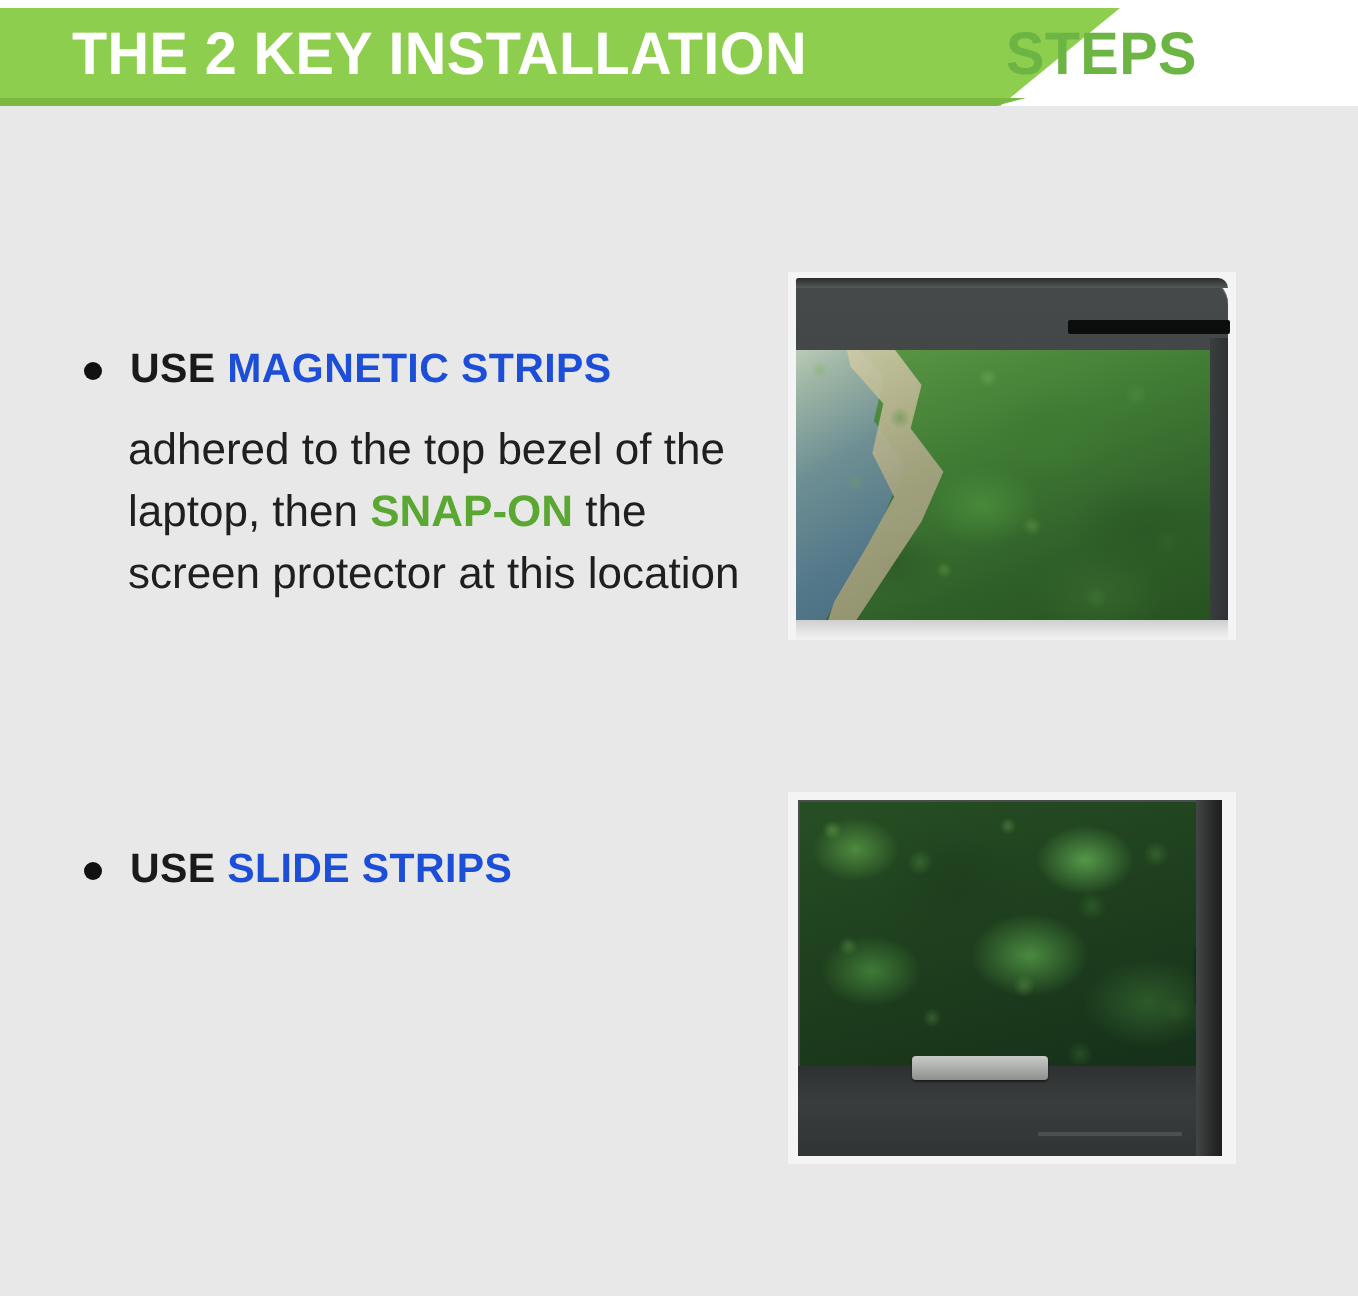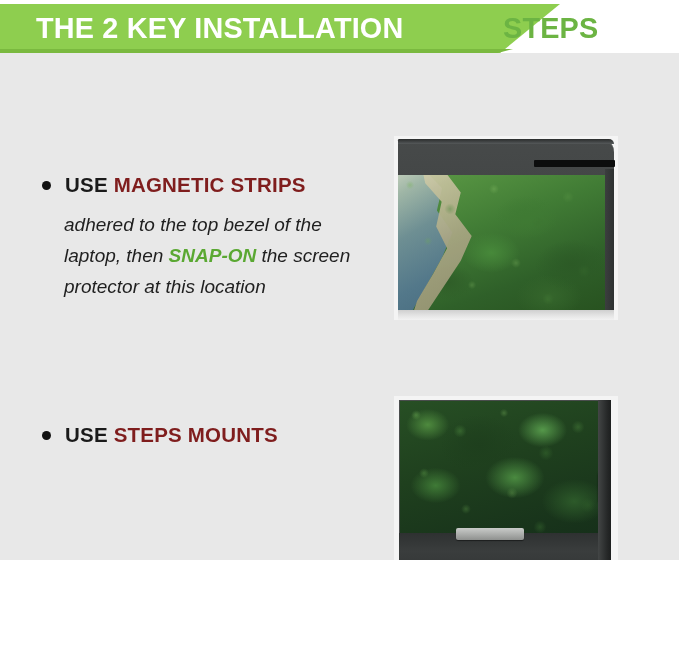--- a/index.html
+++ b/index.html
@@ -10,21 +10,21 @@
     width: 679px;
     height: 648px;
     background: #ffffff;
     font-family: "Liberation Sans", sans-serif;
     overflow: hidden;
   }
 
   #page {
     position: relative;
     width: 679px;
-    height: 560px;
+    height: 648px;
     background: #e8e8e8;
     overflow: hidden;
   }
 
   
   #header {
     position: absolute;
     left: 0;
     top: 0;
     width: 679px;
@@ -108,30 +108,29 @@
   .bullet-dot {
     position: absolute;
     left: 4px;
     top: 9px;
     width: 9px;
     height: 9px;
     border-radius: 50%;
     background: #111111;
   }
   .head-green {
-    color: #7f1d1d;
+    color: #1d4ed8;
   }
   .step-body {
     margin-top: 11px;
     padding-left: 26px;
-    font-size: 19px;
+    font-size: 22px;
     color: #1f1f1f;
     line-height: 31px;
     letter-spacing: 0px;
-    font-style: italic;
   }
   .body-strong {
     font-weight: bold;
     color: #5aa832;
   }
 
   
   .photo-panel {
     position: absolute;
     overflow: hidden;
@@ -363,21 +362,21 @@
 
   <div class="step-block" id="step-1">
     <div class="step-head">
       <span class="bullet-dot"></span><span>USE </span><span class="head-green">MAGNETIC STRIPS</span>
     </div>
     <div class="step-body"><span>adhered to the top bezel of the laptop, then </span><span class="body-strong">SNAP-ON</span><span> the screen protector at this location</span></div>
   </div>
 
   <div class="step-block" id="step-2">
     <div class="step-head">
-      <span class="bullet-dot"></span><span>USE </span><span class="head-green">STEPS MOUNTS</span>
+      <span class="bullet-dot"></span><span>USE </span><span class="head-green">SLIDE STRIPS</span>
     </div>
   </div>
 
   <div class="photo-panel" id="photo-1">
     <div id="laptop-1">
       <div id="laptop-1-inner-edge"></div>
       <div id="magnetic-strip"></div>
       <div id="screen-1">
         <div class="photo-art forest-a">
           <div class="river"></div>

